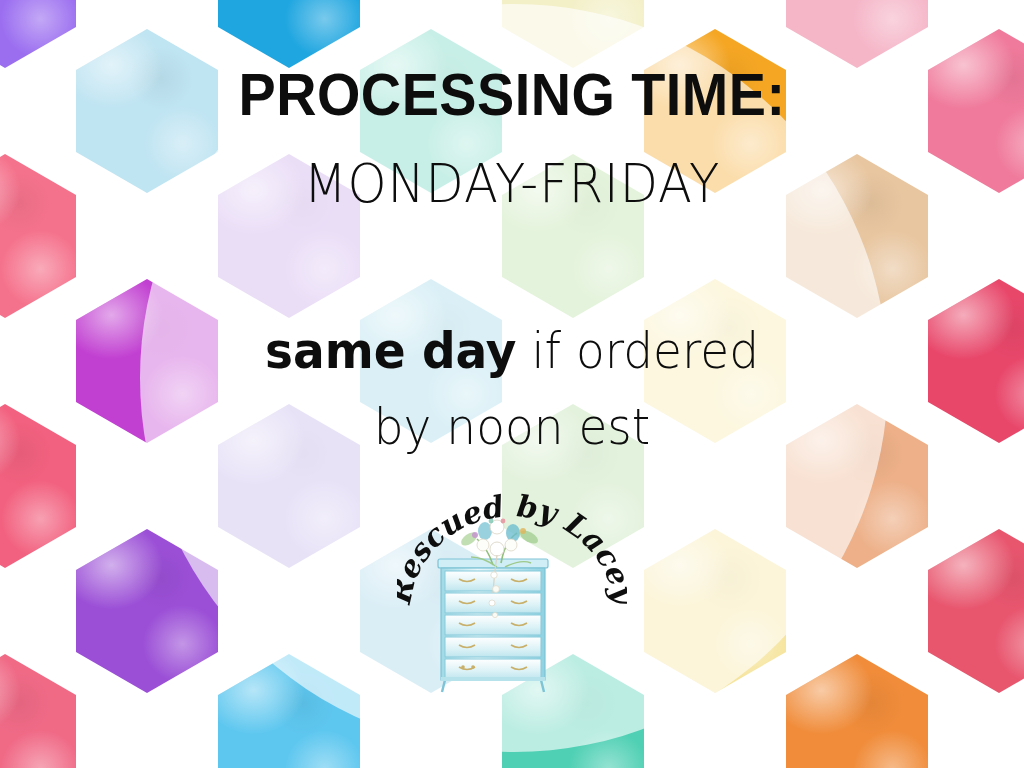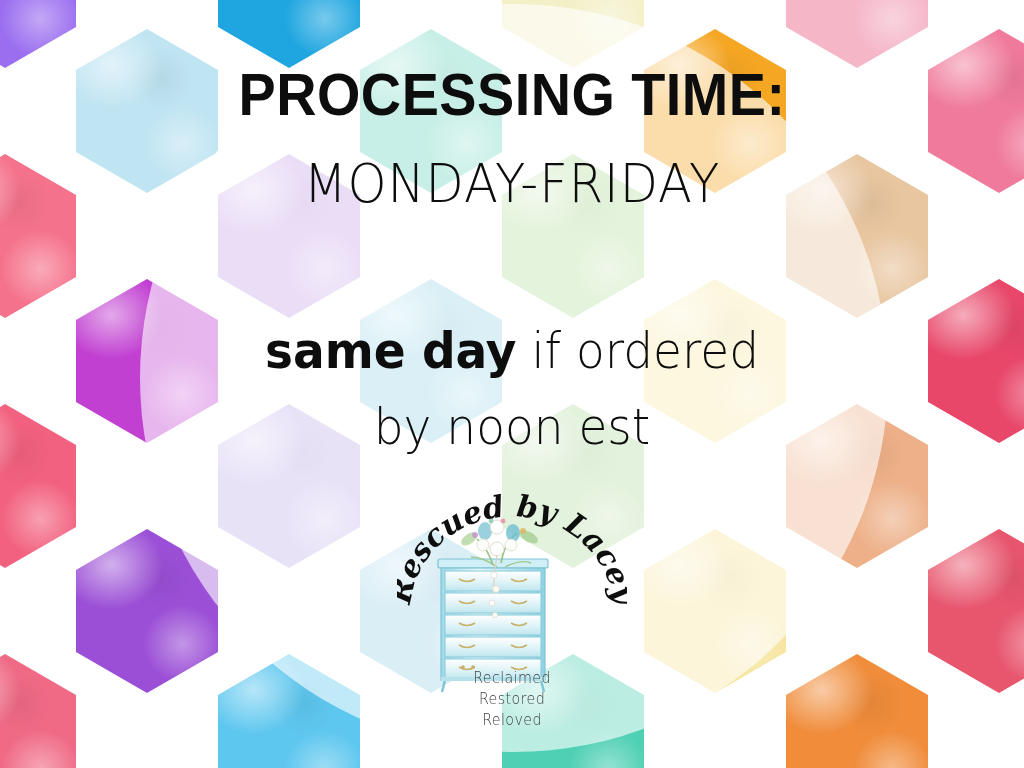--- a/index.html
+++ b/index.html
@@ -259,20 +259,15 @@
           <circle cx="94" cy="34" r="2.4" fill="#7bc6b0" opacity=".8"></circle>
           <path d="M100 68 q-3 20 -4 38" stroke="#d9d3c2" stroke-width="1.2" fill="none"></path>
           <circle cx="97" cy="88" r="3.2" fill="#ffffff" stroke="#ddd7c6" stroke-width=".7"></circle>
           <circle cx="99" cy="102" r="3.4" fill="#fbfbf6" stroke="#ddd7c6" stroke-width=".7"></circle>
           <circle cx="95" cy="116" r="3" fill="#ffffff" stroke="#ddd7c6" stroke-width=".7"></circle>
           <circle cx="98" cy="128" r="2.6" fill="#fbfbf6" stroke="#ddd7c6" stroke-width=".7"></circle>
         </g>
       </svg>
     </div>
 
-    <div id="tagline">
-      <div>Reclaimed</div>
-      <div>Restored</div>
-      <div>Reloved</div>
-    </div>
 
   </div>
 </div>
 
 </body></html>

